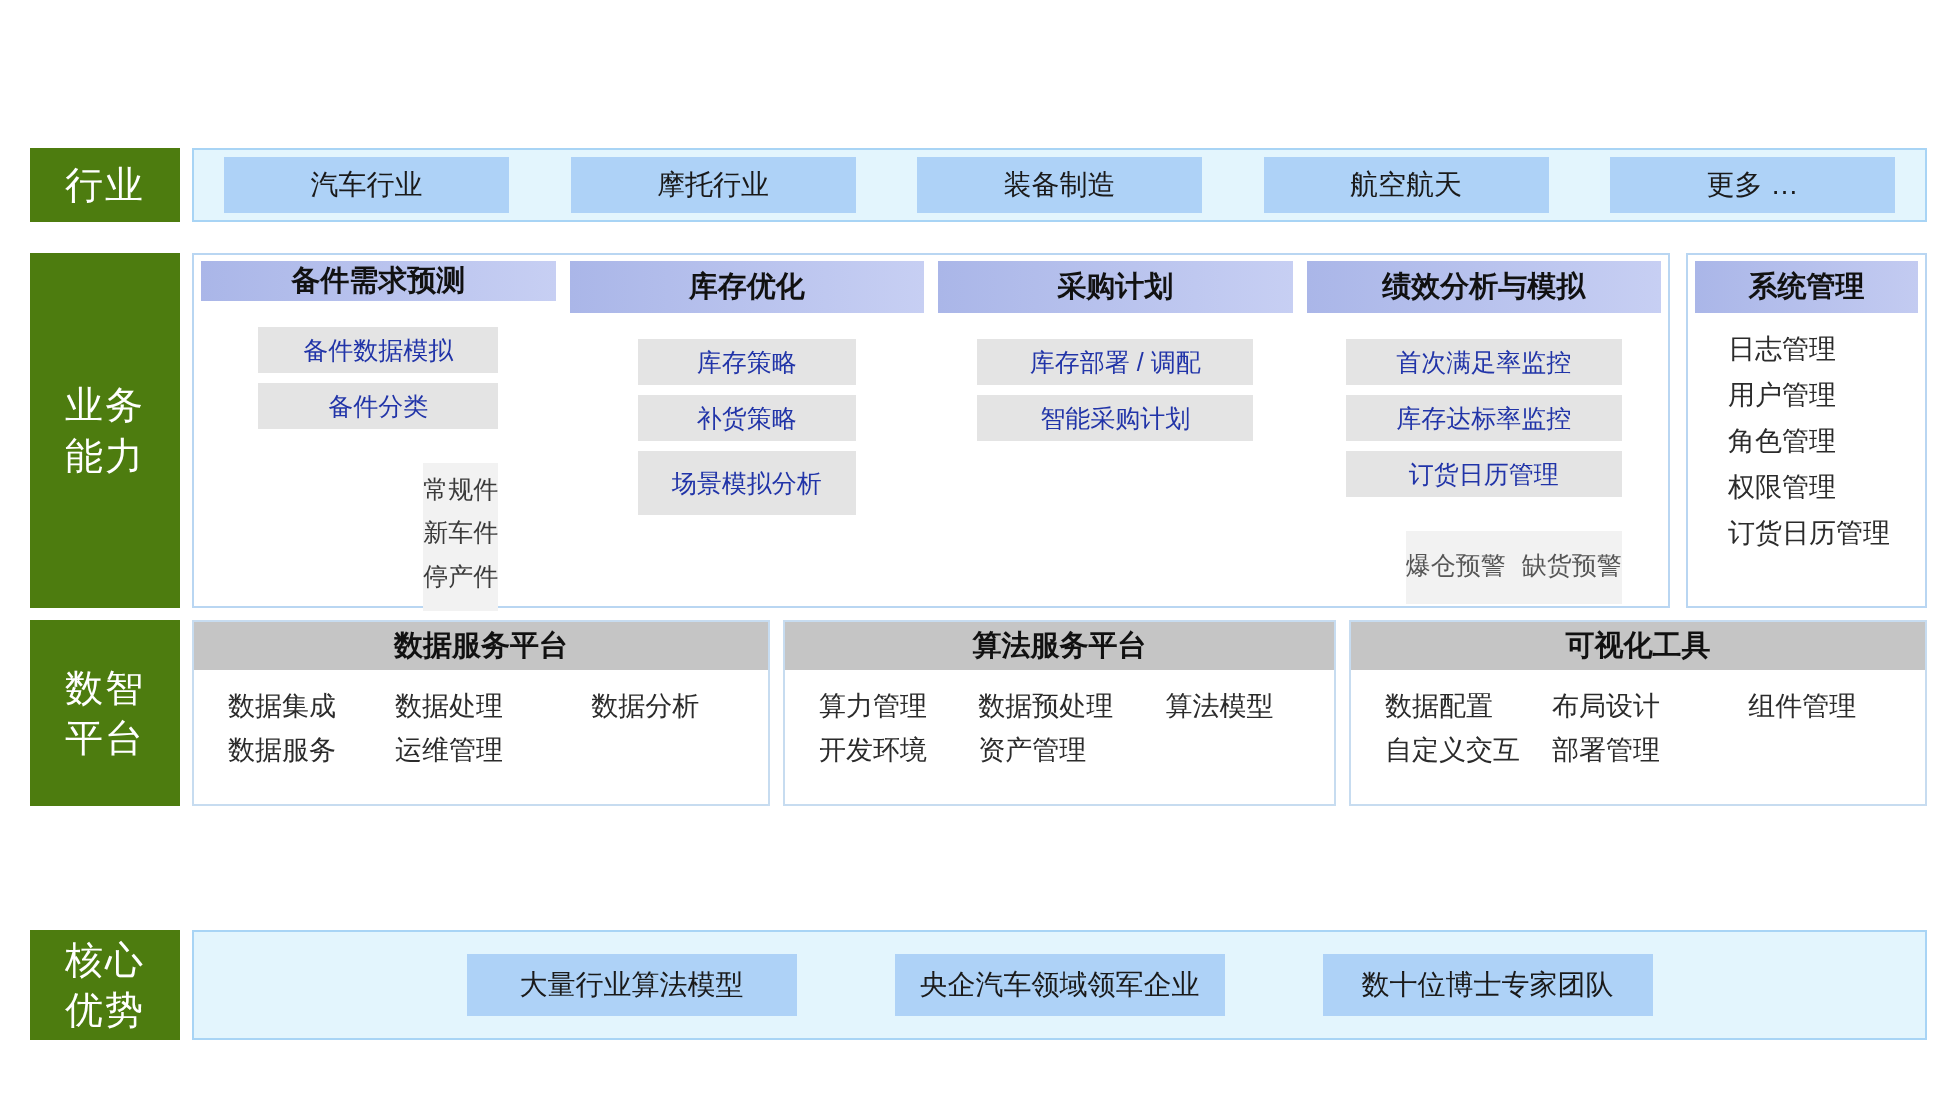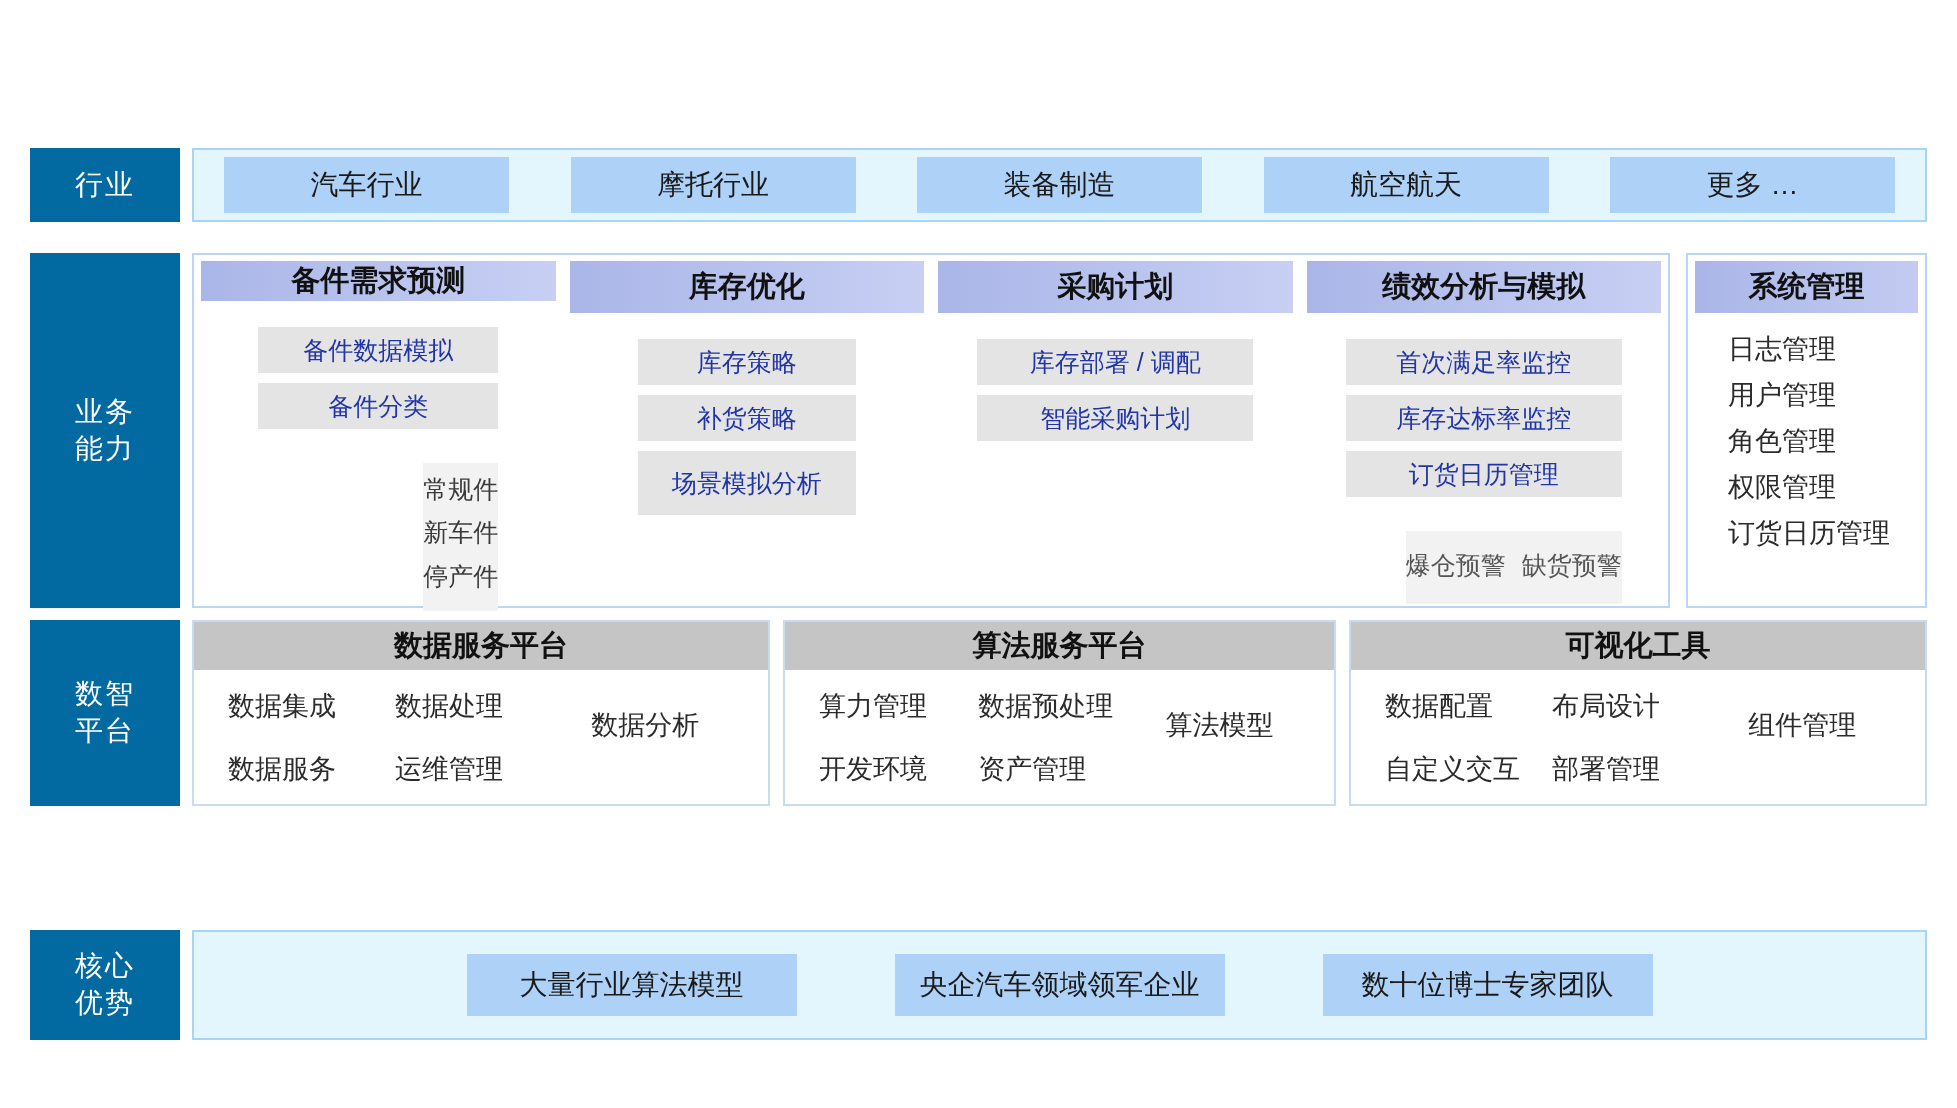--- a/index.html
+++ b/index.html
@@ -18,27 +18,27 @@
 
   .diagram {
     position: relative;
     width: 1957px;
     height: 1108px;
   }
 
   
   .rail {
     position: absolute;
-    background: #0369a1;
+    background: #4d7c0f;
     color: #ffffff;
     display: flex;
     align-items: center;
     justify-content: center;
     text-align: center;
-    font-size: 28px;
+    font-size: 38px;
     letter-spacing: 2px;
     line-height: 1.32;
     font-weight: 400;
   }
   .rail span { display: block; }
 
   
   .band {
     position: absolute;
     box-sizing: border-box;
@@ -221,21 +221,21 @@
     padding-left: 34px;
   }
   .plat-cell {
     font-size: 27px;
     color: #2b2b2b;
     white-space: nowrap;
     box-sizing: border-box;
   }
   .plat-cell.c0 { width: 170px; }
   .plat-cell.c1 { width: 200px; }
-  .plat-cell.c2 { width: 180px; margin-top: 19px; }
+  .plat-cell.c2 { width: 180px; }
 </style>
 </head>
 <body>
 
 <div class="diagram">
 
   <div class="rail" style="left:30px; top:148px; width:150px; height:74px;">
     <span>行业</span>
   </div>
 

